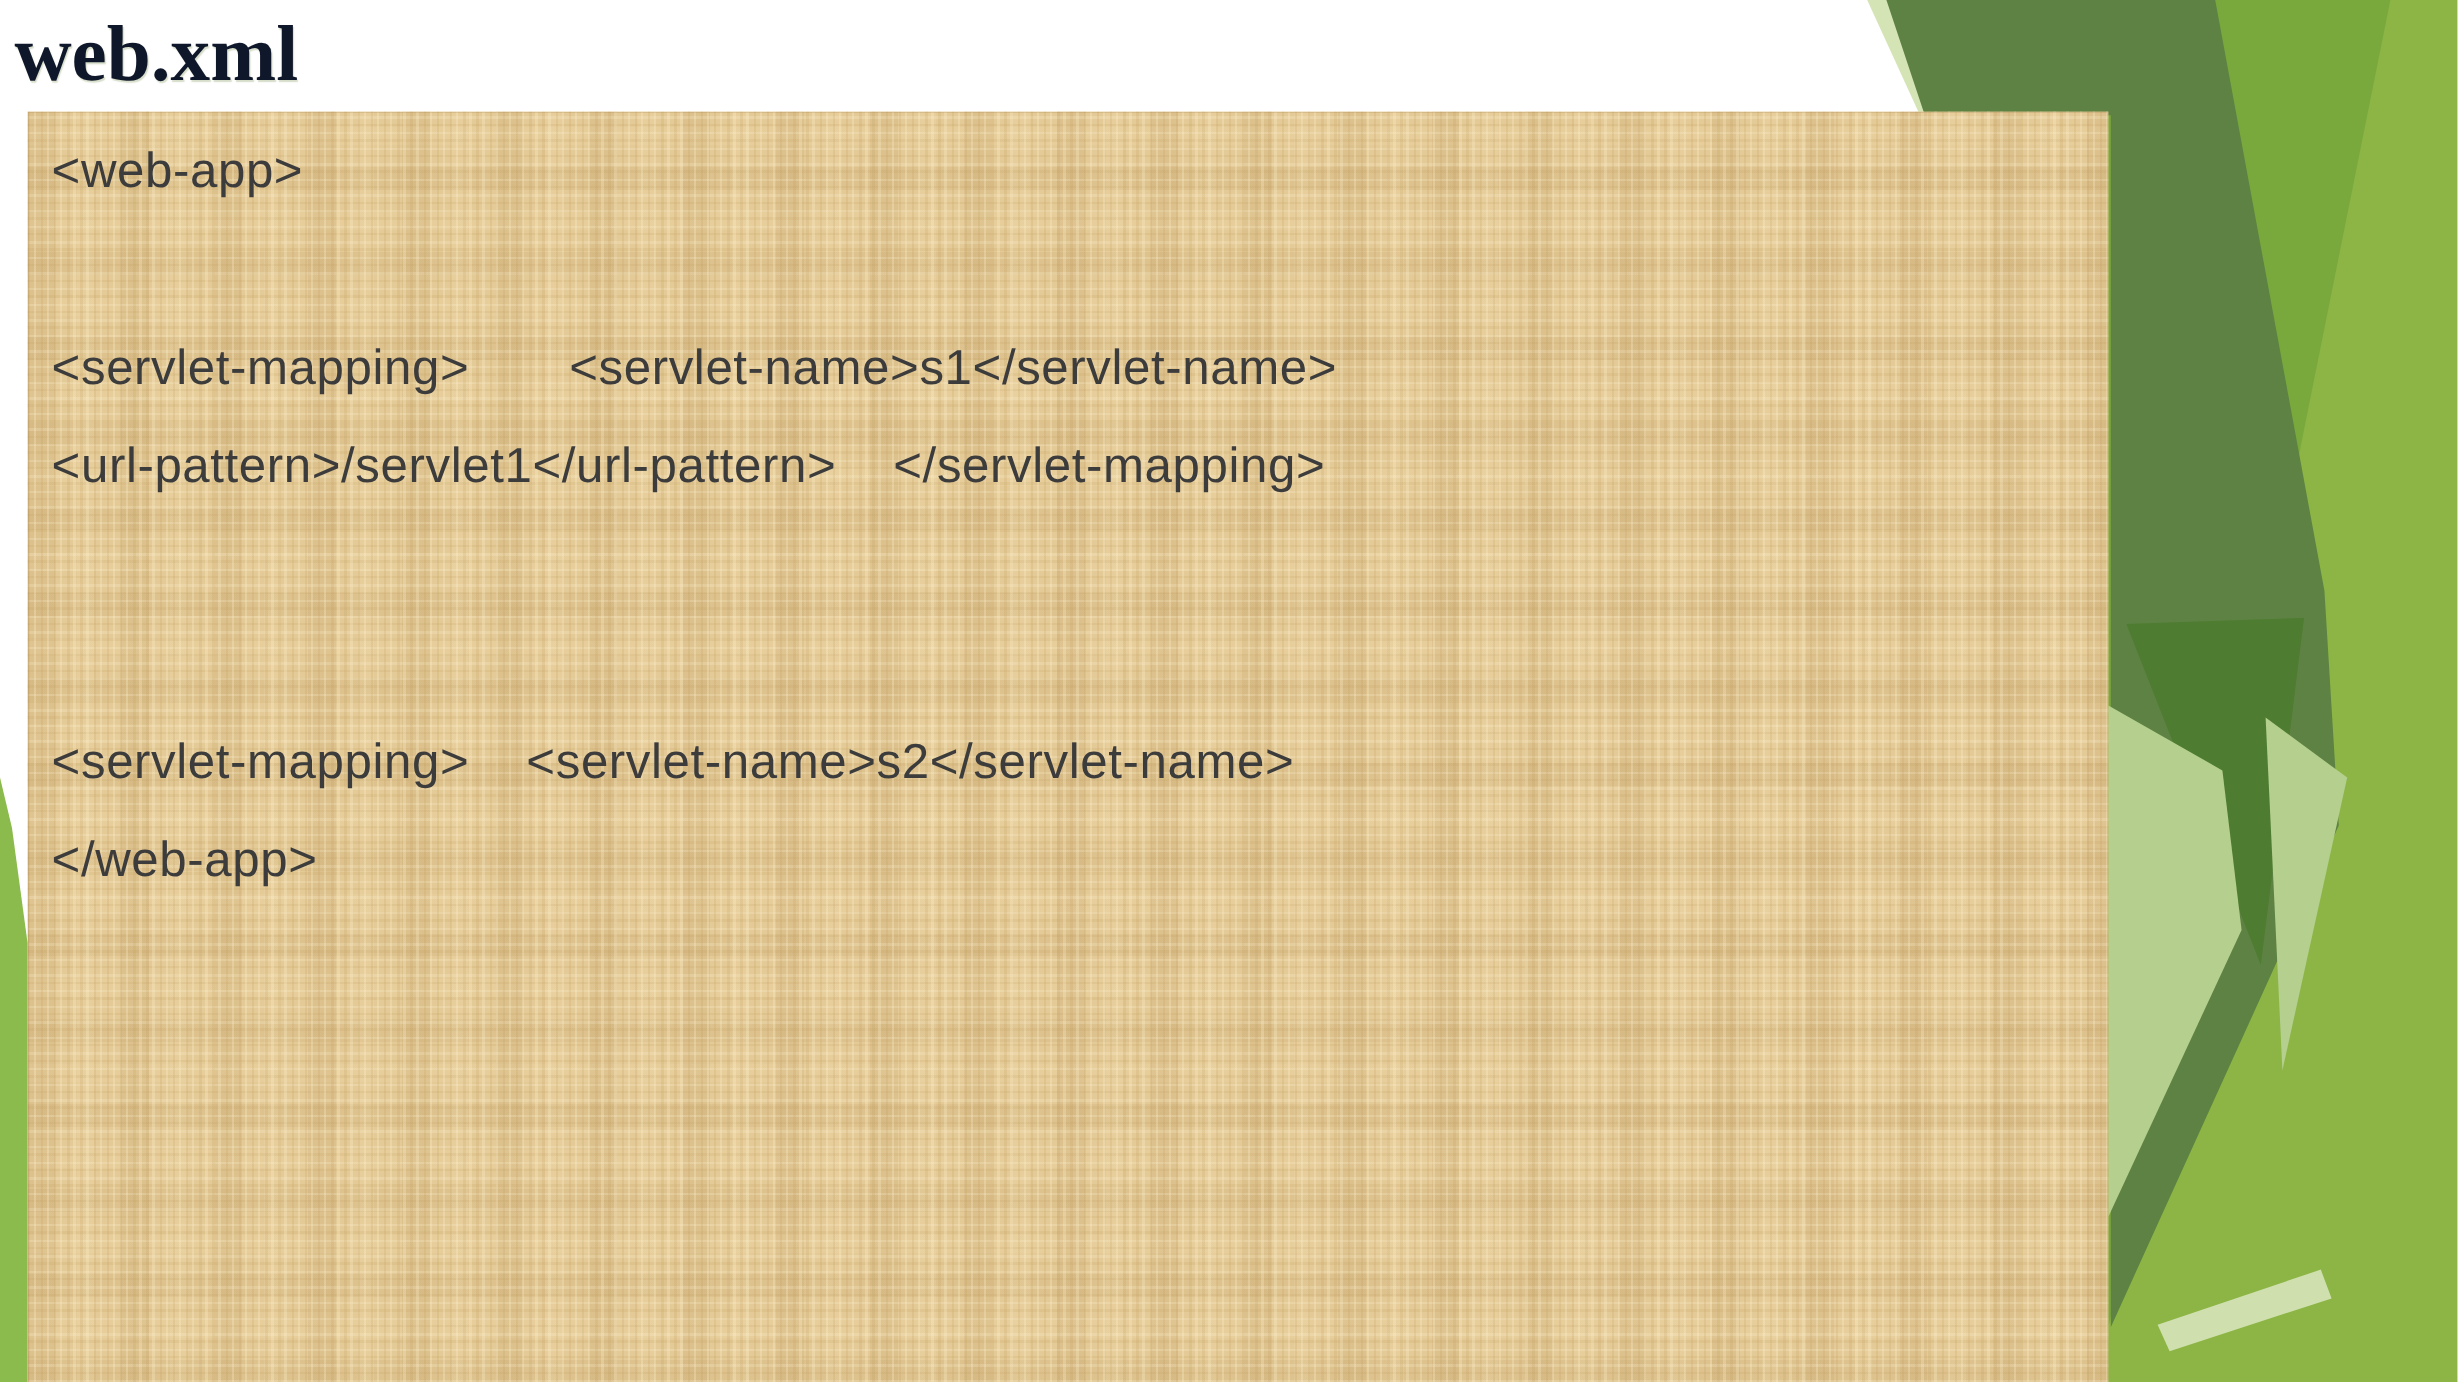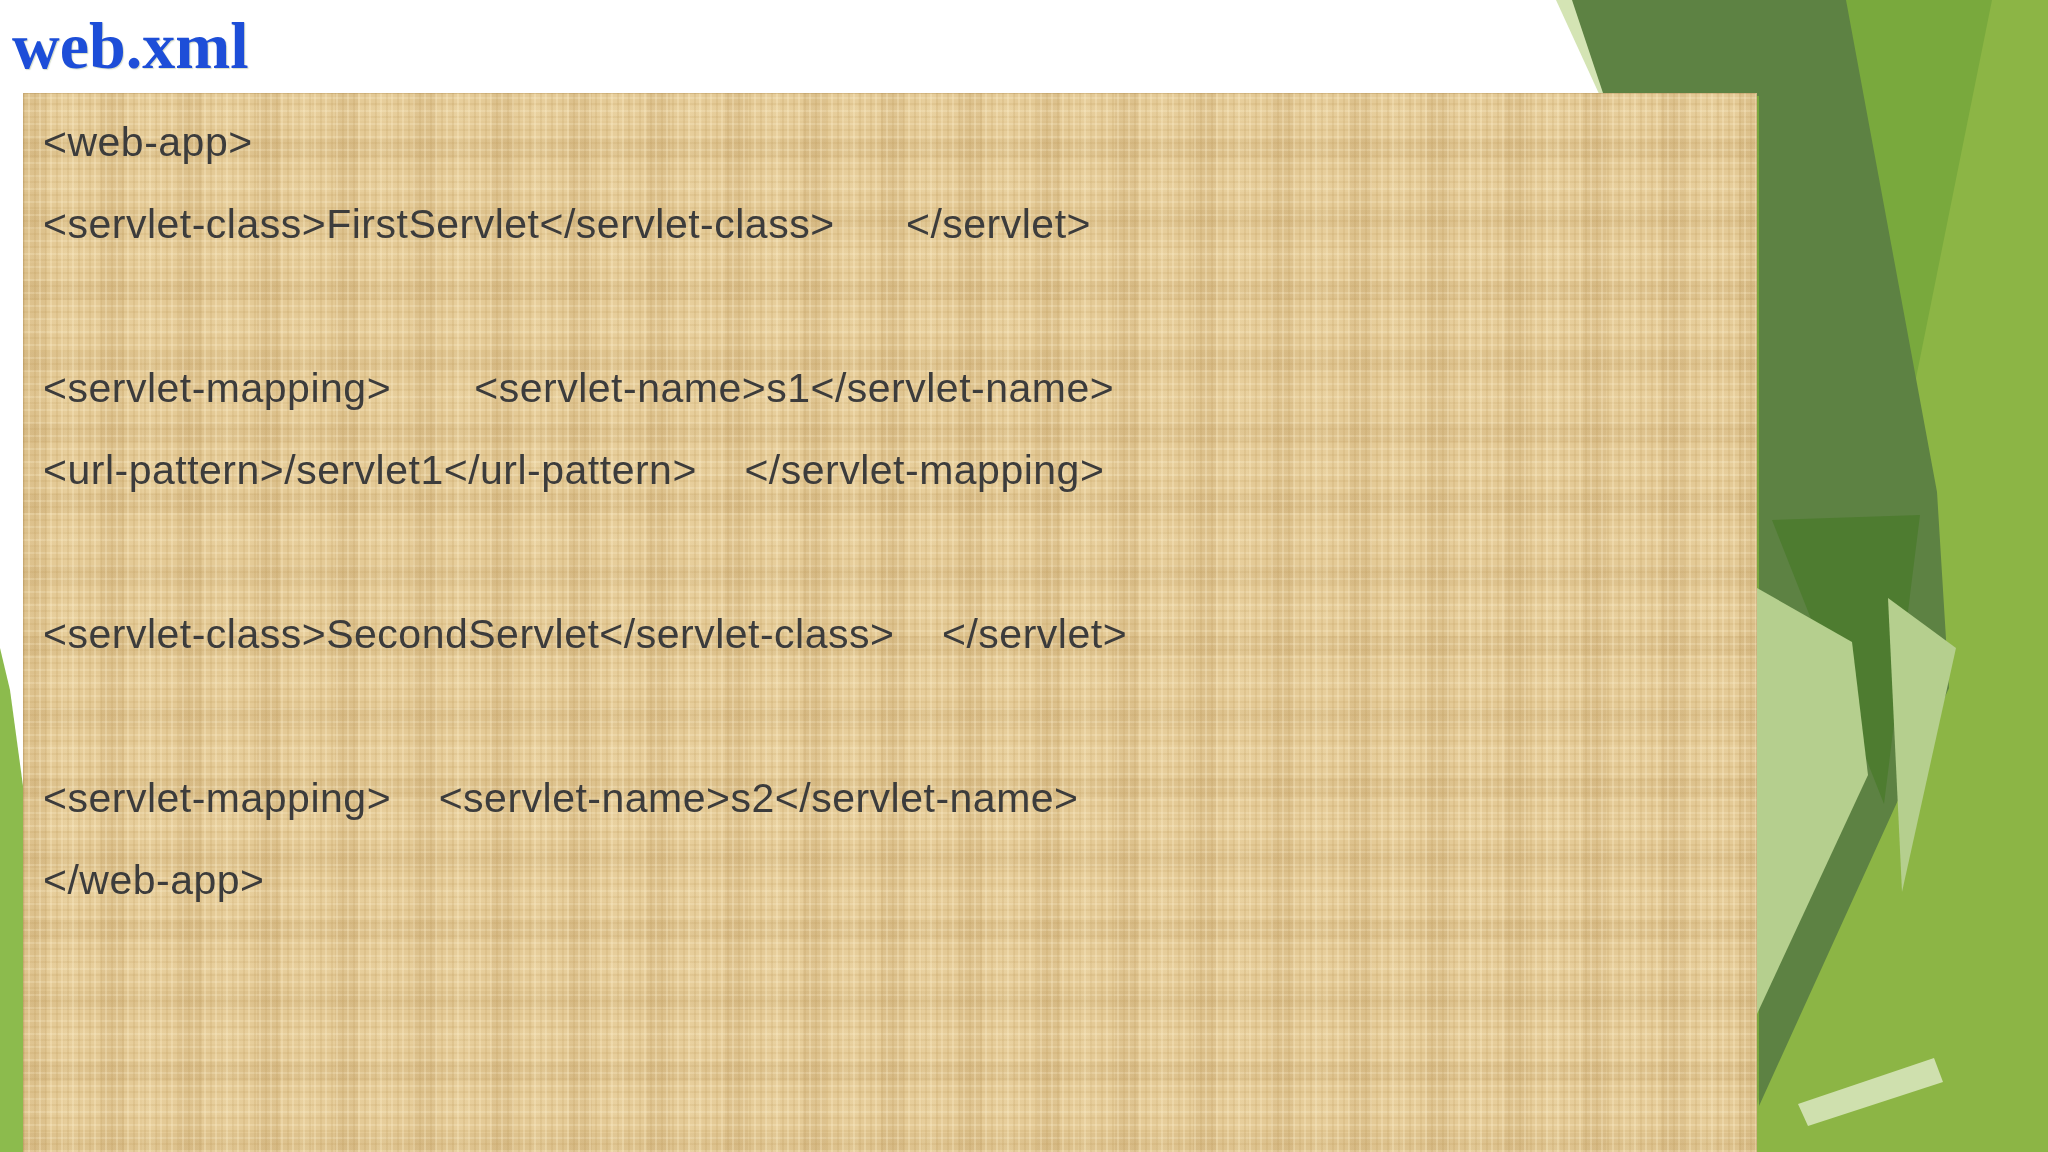--- a/index.html
+++ b/index.html
@@ -27,21 +27,21 @@
   }
   .page-title {
     position: absolute;
     top: 8px;
     left: 12px;
     z-index: 3;
     font-family: "Liberation Serif", serif;
     font-weight: 700;
     font-size: 66px;
     letter-spacing: 0px;
-    color: #1d4ed8;
+    color: #0f172a;
     text-shadow: 1px 1px 1px rgba(90,120,40,0.25);
   }
   .code-panel {
     position: absolute;
     left: 23px;
     top: 93px;
     width: 1734px;
     height: 1130px;
     z-index: 2;
     background-color: #e4ca96;
@@ -85,26 +85,24 @@
     <polygon fill="#4e7c30" points="1772,520 1920,515 1884,804"></polygon>
     <polygon fill="#b5cf8e" points="1757,588 1852,642 1868,775 1757,1014"></polygon>
     <polygon fill="#b5cf8e" points="1888,598 1956,648 1902,892"></polygon>
     <polygon fill="#cfe0ae" points="1798,1104 1934,1058 1943,1082 1808,1126"></polygon>
   </svg>
 
   <div class="page-title">web.xml</div>
 
   <div class="code-panel">
     <div class="code-line">&lt;web-app&gt;</div>
-    <div class="code-line">&lt;servlet-class&gt;FirstServlet&lt;/servlet-class&gt;      &lt;/servlet&gt;</div>
     <div class="code-line"></div>
     <div class="code-line">&lt;servlet-mapping&gt;       &lt;servlet-name&gt;s1&lt;/servlet-name&gt;</div>
     <div class="code-line">&lt;url-pattern&gt;/servlet1&lt;/url-pattern&gt;    &lt;/servlet-mapping&gt;</div>
     <div class="code-line"></div>
-    <div class="code-line">&lt;servlet-class&gt;SecondServlet&lt;/servlet-class&gt;    &lt;/servlet&gt;</div>
     <div class="code-line"></div>
     <div class="code-line">&lt;servlet-mapping&gt;    &lt;servlet-name&gt;s2&lt;/servlet-name&gt;</div>
     <div class="code-line">&lt;/web-app&gt;</div>
   </div>
 
   <svg class="left-accent" viewBox="0 0 2048 1152" xmlns="http://www.w3.org/2000/svg" aria-hidden="true">
     <polygon fill="#8cbb4d" points="0,648 10,690 23,786 23,1152 0,1152"></polygon>
   </svg>
 
 </div>

